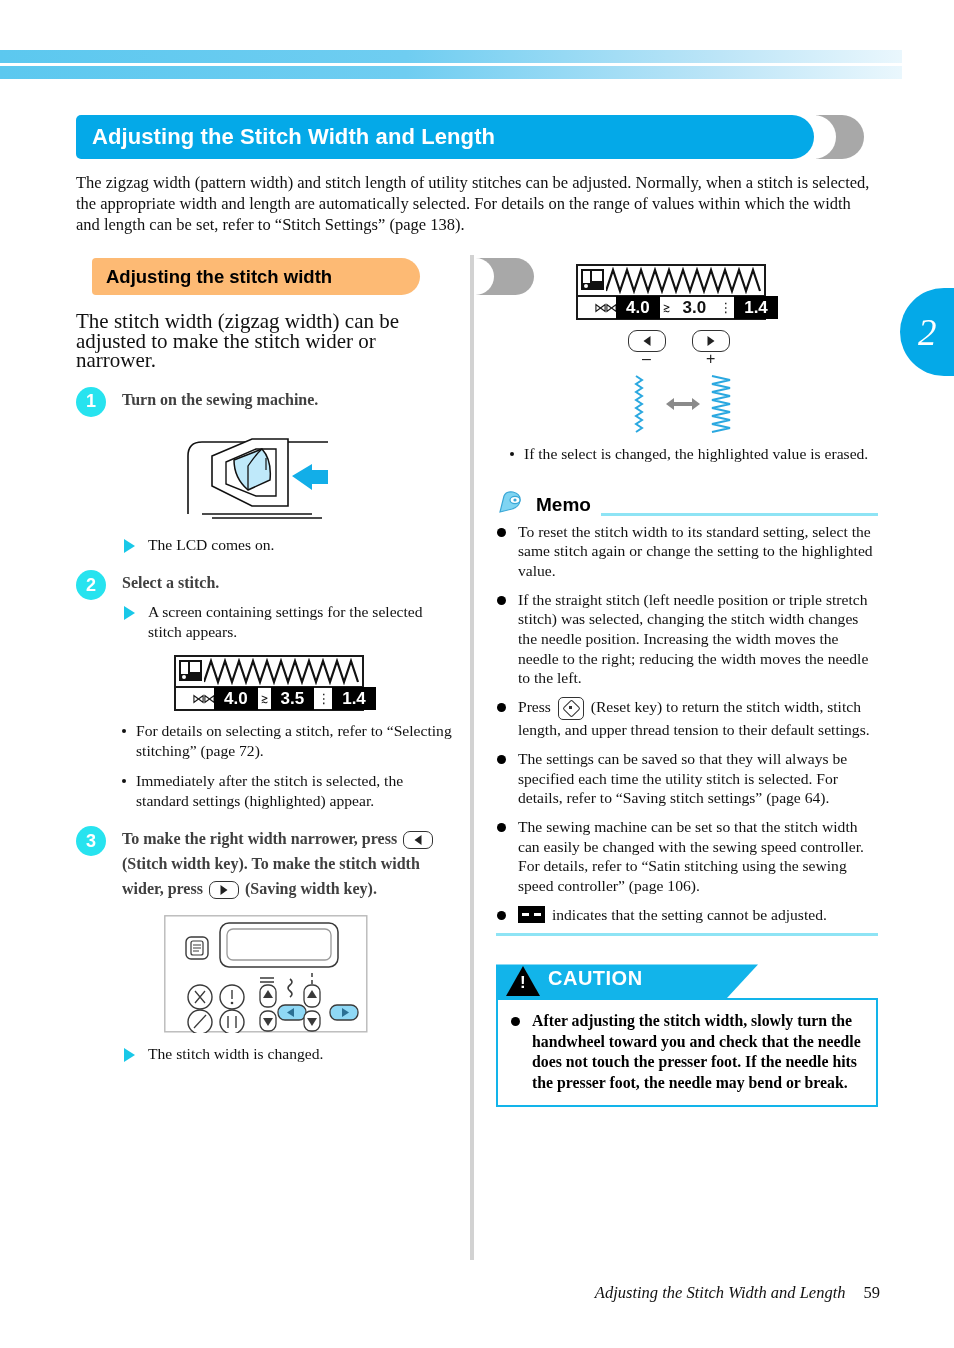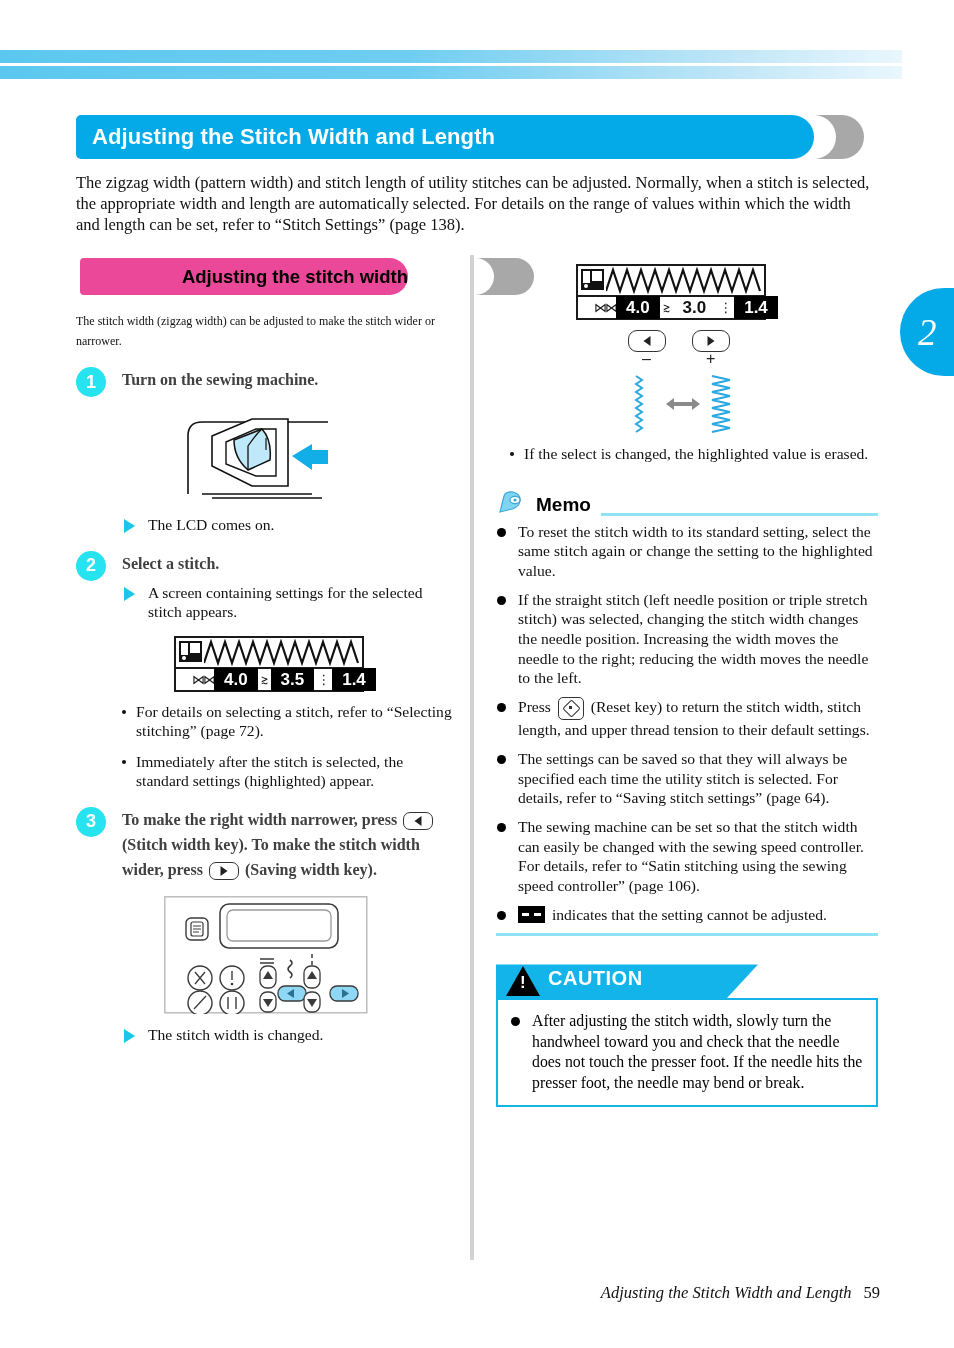--- a/index.html
+++ b/index.html
@@ -52,34 +52,34 @@
   .sub-head-wrap{position:absolute;left:76px;top:258px;width:390px;height:37px;}
   .sub-grey{
     position:absolute;left:398px;top:0;width:60px;height:37px;
     background:#a8a8a8;border-radius:0 20px 20px 0;
   }
   .sub-grey:after{
     content:"";position:absolute;left:-14px;top:0;width:34px;height:37px;
     background:#fff;border-radius:0 20px 20px 0;
   }
   .sub-head{
-    position:absolute;left:4px;top:0;width:328px;height:37px;
-    background:#ec4899;border-radius:4px 19px 19px 4px;display:flex;align-items:center;justify-content:flex-end;
+    position:absolute;left:16px;top:0;width:328px;height:37px;
+    background:#fdba74;border-radius:4px 19px 19px 4px;display:flex;align-items:center;
   }
   .sub-head-title{
     font-family:"Liberation Sans",sans-serif;font-weight:bold;font-size:18.5px;
     color:#000;padding-left:14px;
   }
 
   
   .col-left{position:absolute;left:76px;top:312px;width:382px;}
   .col-right{position:absolute;left:496px;top:258px;width:382px;}
   .col-div{position:absolute;left:470px;top:255px;width:4px;height:1005px;background:#d2d2d2;}
 
-  p.body{font-size:12px;line-height:19.5px;color:#111;margin:0 0 13px 0;}
+  p.body{font-size:21px;line-height:19.5px;color:#111;margin:0 0 13px 0;}
 
   
   .step{position:relative;margin:16px 0 4px 0;padding-left:46px;}
   .step-num{
     position:absolute;left:0;top:0;width:30px;height:30px;border-radius:50%;
     background:#27e3ef;color:#fff;font-family:"Liberation Sans",sans-serif;
     font-weight:bold;font-size:18px;display:flex;align-items:center;justify-content:center;
   }
   .step-title{
     font-family:"Liberation Serif",serif;font-weight:bold;font-size:16px;
@@ -171,28 +171,28 @@
      clip-path:polygon(0 0,100% 0,88% 100%,0 100%);}
   .caution-txt{position:absolute;left:52px;top:3px;color:#fff;font-family:"Liberation Sans",sans-serif;
      font-weight:bold;font-size:20px;letter-spacing:.5px;}
   .caution-tri{position:absolute;left:10px;top:2px;width:0;height:0;
      border-left:17px solid transparent;border-right:17px solid transparent;border-bottom:30px solid #000;}
   .caution-bang{position:absolute;left:24px;top:10px;color:#fff;font-family:"Liberation Sans",sans-serif;
      font-weight:bold;font-size:17px;line-height:17px;}
   .caution-body{border:2px solid #12b4ea;padding:11px 12px 12px 12px;}
   .caution-body ul{list-style:none;margin:0;padding:0;}
   .caution-body li{position:relative;padding-left:22px;font-family:"Liberation Serif",serif;
-     font-weight:normal;font-size:15.8px;line-height:20.5px;color:#000;}
+     font-weight:bold;font-size:15.8px;line-height:20.5px;color:#000;}
   .caution-body li:before{content:"";position:absolute;left:1px;top:6px;width:9px;height:9px;
      border-radius:50%;background:#000;}
 
   
   .footer{position:absolute;left:0;top:1283px;width:880px;text-align:right;}
   .footer-title{font-style:italic;font-size:16.5px;color:#111;}
-  .footer-page{font-size:16.5px;color:#111;margin-left:8px;}
+  .footer-page{font-size:16.5px;color:#111;margin-left:14px;}
 
   
   .panel-illus{margin:14px 0 6px 88px;}
 </style>
 </head>
 <body>
 
 <div class="top-bar-wrap">
   <div class="top-bar-a"></div>
   <div class="top-bar-b"></div>

